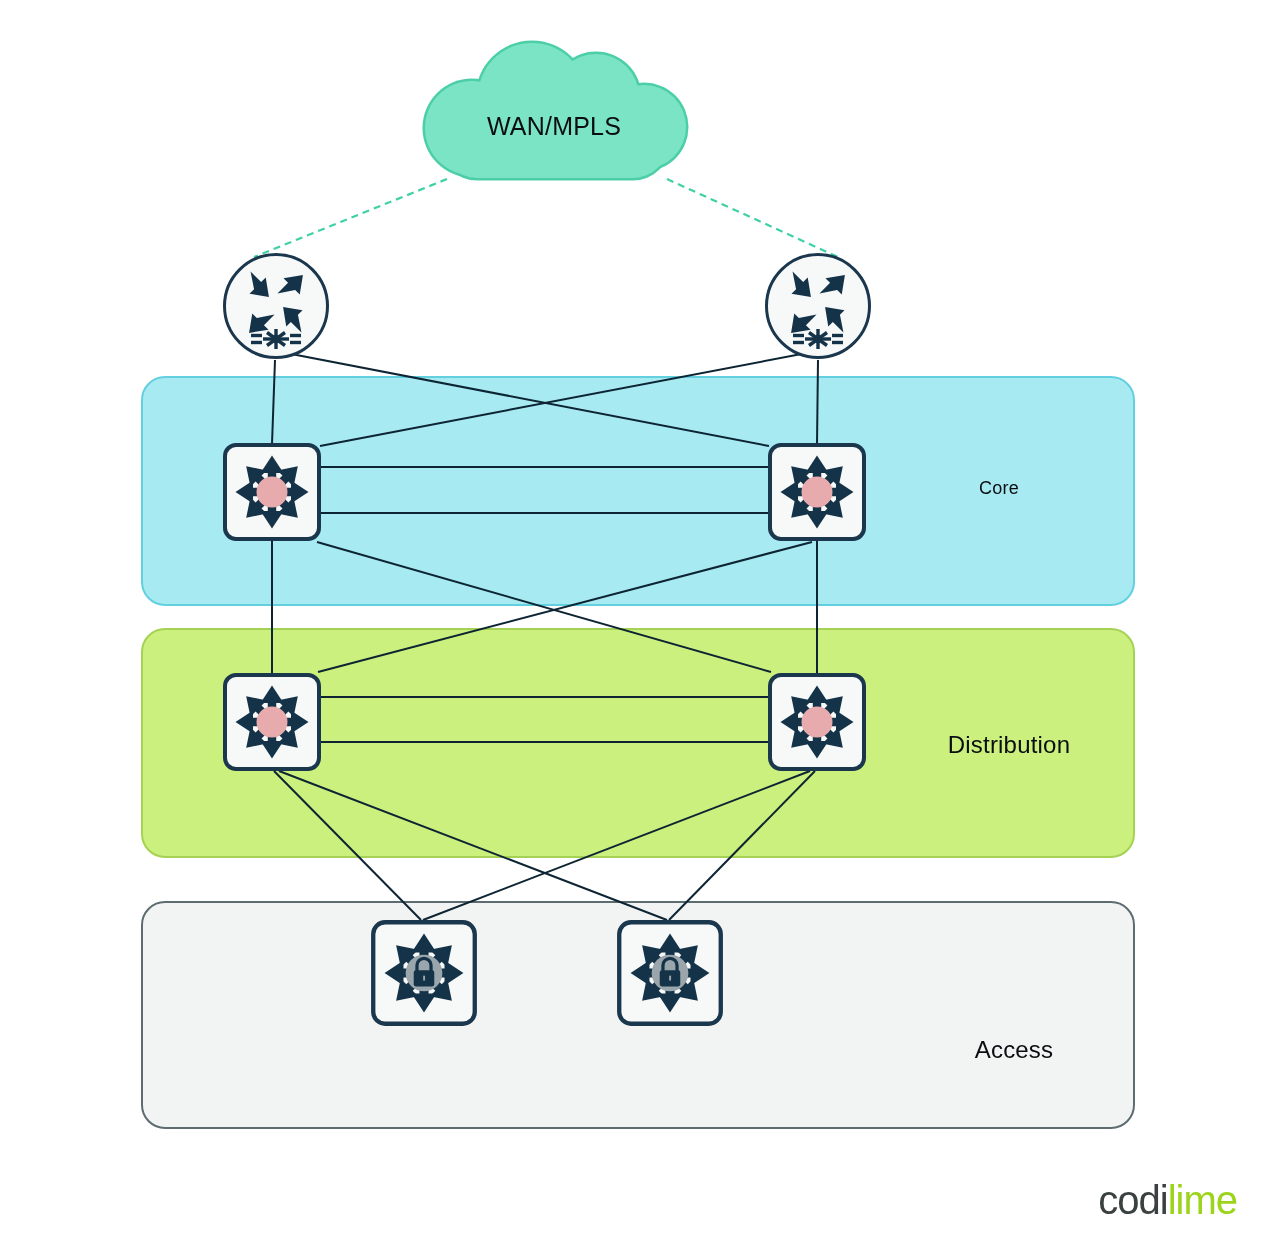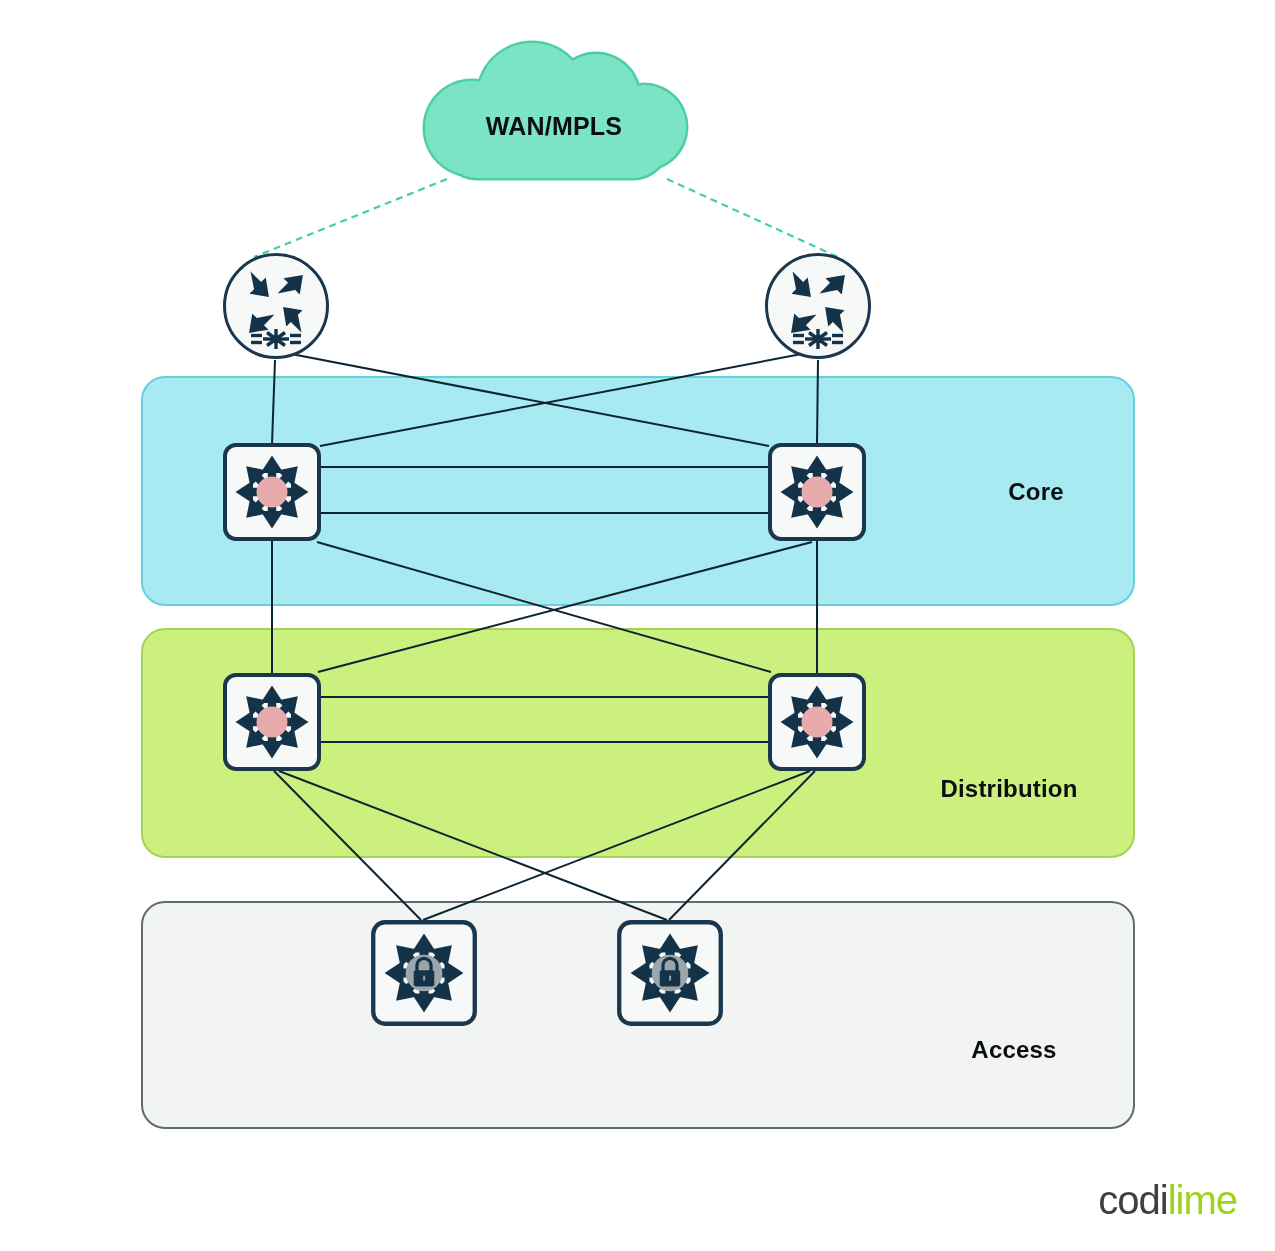--- a/index.html
+++ b/index.html
@@ -13,25 +13,25 @@
   .band-dist   { top:628px; height:230px; background:#ccf07d; border:2px solid #a5d254; }
   .band-access { top:901px; height:228px; background:#f2f3f3; border:2px solid #5d6c70; }
 
   .wires { position:absolute; left:0; top:0; z-index:2; }
 
   .node { position:absolute; z-index:3; }
   .node svg { display:block; }
 
   .diagram-label {
     position:absolute; z-index:4; width:220px; text-align:center;
-    font-weight:bold; color:#0b0e11; letter-spacing:0.2px;
+    font-weight:normal; color:#0b0e11; letter-spacing:0.2px;
   }
   .cloud-label { left:444px; top:112px; font-size:25px; z-index:4; }
-  .label-core  { left:926px; top:478px; font-size:24px; }
-  .label-dist  { left:899px; top:775px; font-size:24px; }
+  .label-core  { left:889px; top:478px; font-size:18px; }
+  .label-dist  { left:899px; top:731px; font-size:24px; }
   .label-access{ left:904px; top:1036px; font-size:24px; }
 
   .logo {
     position:absolute; right:38px; top:1180px; z-index:4;
     font-size:40px; font-weight:normal; letter-spacing:-1px; line-height:1;
   }
   .logo .codi { color:#3a4140; }
   .logo .lime { color:#9cd41c; }
 
   

